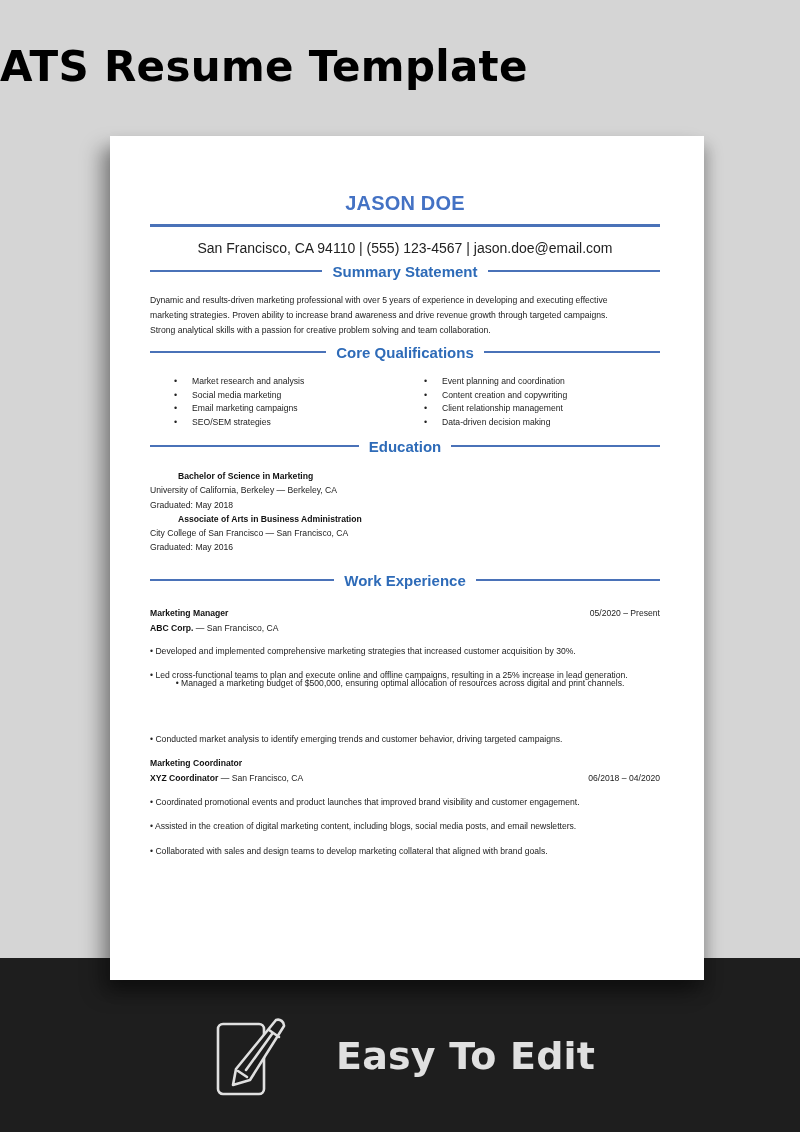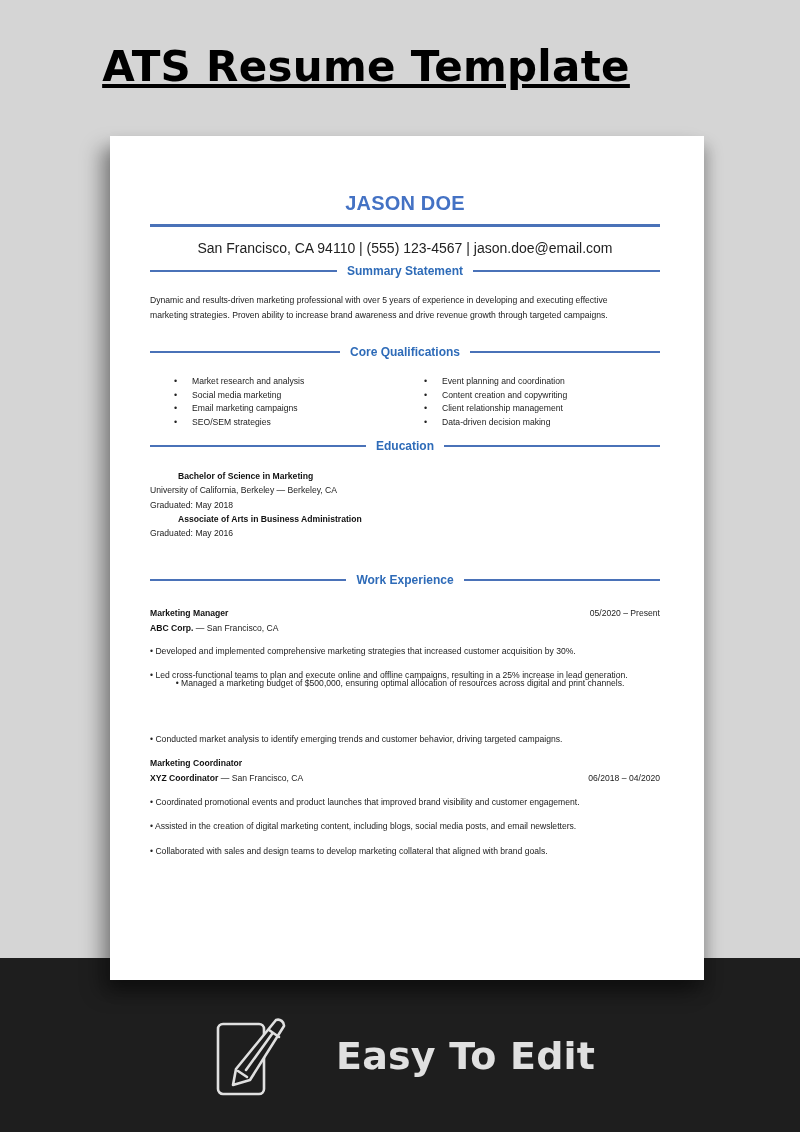--- a/index.html
+++ b/index.html
@@ -1,22 +1,22 @@
 <!DOCTYPE html>
 <html><head>
 <meta charset="utf-8">
 <style>
   * { box-sizing: border-box; margin: 0; padding: 0; }
   html, body { width: 800px; height: 1132px; overflow: hidden; }
   body { background: #d5d5d5; position: relative; font-family: "Liberation Sans", sans-serif; }
 
   .hero-title {
-    position: absolute; left: 0; top: 42px; width: 732px; text-align: center;
+    position: absolute; left: 0; top: 42px; width: 732px; text-align: left;
     font-family: "DejaVu Sans", sans-serif; font-weight: bold; font-size: 42px;
-    color: #000; letter-spacing: 0.3px; text-decoration: underline;
+    color: #000; letter-spacing: 0.3px;
   }
 
   .bottom-band {
     position: absolute; left: 0; top: 958px; width: 800px; height: 174px; background: #1e1e1e;
   }
 
   .paper {
     position: absolute; left: 110px; top: 136px; width: 594px; height: 844px;
     background: #ffffff;
     box-shadow: -10px 12px 18px rgba(0,0,0,0.35), 4px 10px 14px rgba(0,0,0,0.25);
@@ -32,21 +32,21 @@
   .contact {
     position: absolute; left: 0; top: 104px; width: 510px; text-align: center; font-size: 14px; color: #222;
   }
 
   .section-head {
     position: absolute; left: 0; width: 510px; height: 14px;
     display: flex; align-items: center;
   }
   .section-head .line { flex: 1; height: 1.4px; background: #4a72b8; }
   .section-head .label {
-    color: #2e6bb8; font-weight: bold; font-size: 12px; padding: 0 10px; white-space: nowrap;
+    color: #2e6bb8; font-weight: bold; font-size: 15px; padding: 0 10px; white-space: nowrap;
   }
 
   .summary {
     position: absolute; left: 0; top: 157px; width: 510px; line-height: 15px; font-size: 8.6px; color: #222;
   }
 
   .quals { position: absolute; top: 239px; left: 0; width: 510px; }
   .quals ul { position: absolute; list-style: none; top: 0; }
   .quals li { height: 13.5px; line-height: 13.5px; font-size: 8.6px; color: #222; position: relative; padding-left: 18px; }
   .quals li::before { content: "•"; position: absolute; left: 0; top: 0; font-size: 9px; }
@@ -88,20 +88,21 @@
     <div class="contact">San Francisco, CA 94110 | (555) 123-4567 | jason.doe@email.com</div>
 
     <div class="section-head" style="top:128px;">
       <span class="line"></span>
       <span class="label">Summary Statement</span>
       <span class="line"></span>
     </div>
     <div class="summary">
       <div>Dynamic and results-driven marketing professional with over 5 years of experience in developing and executing effective</div>
       <div>marketing strategies. Proven ability to increase brand awareness and drive revenue growth through targeted campaigns.</div>
+      <div>Strong analytical skills with a passion for creative problem solving and team collaboration.</div>
     </div>
 
     <div class="section-head" style="top:209px;">
       <span class="line"></span>
       <span class="label">Core Qualifications</span>
       <span class="line"></span>
     </div>
     <div class="quals">
       <ul class="col-left">
         <li>Market research and analysis</li>
@@ -120,20 +121,21 @@
     <div class="section-head" style="top:303px;">
       <span class="line"></span>
       <span class="label">Education</span>
       <span class="line"></span>
     </div>
     <div class="edu">
       <div class="row bold">Bachelor of Science in Marketing</div>
       <div class="row">University of California, Berkeley — Berkeley, CA</div>
       <div class="row">Graduated: May 2018</div>
       <div class="row bold">Associate of Arts in Business Administration</div>
+      <div class="row">City College of San Francisco — San Francisco, CA</div>
       <div class="row">Graduated: May 2016</div>
     </div>
 
     <div class="section-head" style="top:437px;">
       <span class="line"></span>
       <span class="label">Work Experience</span>
       <span class="line"></span>
     </div>
 
     <div class="job" style="top:470px;">

